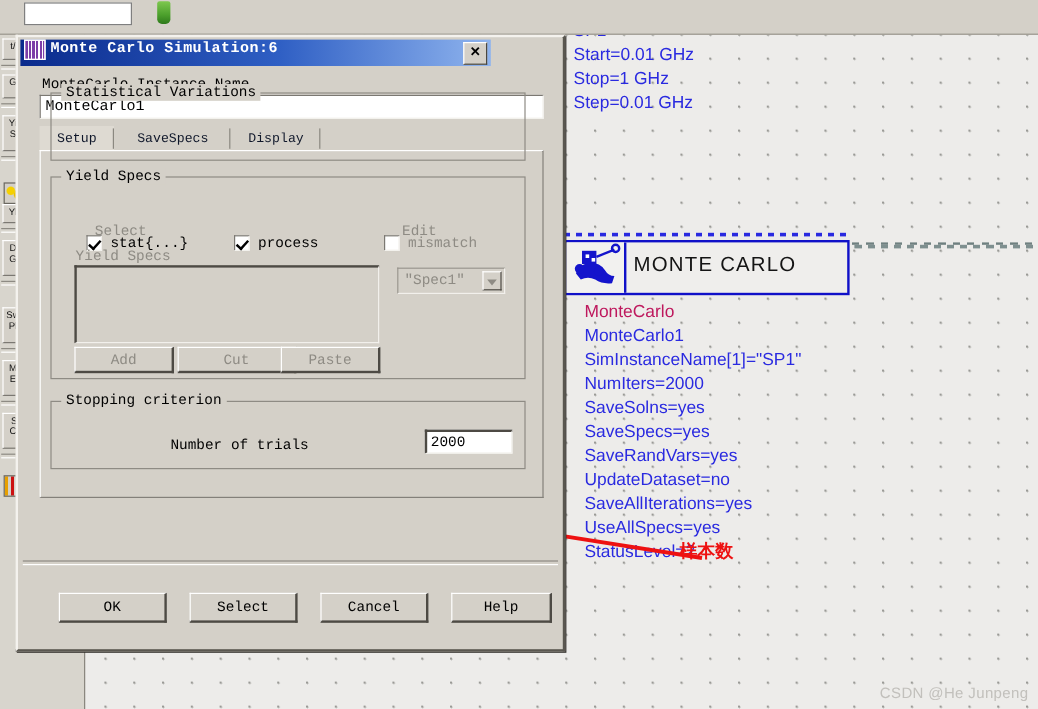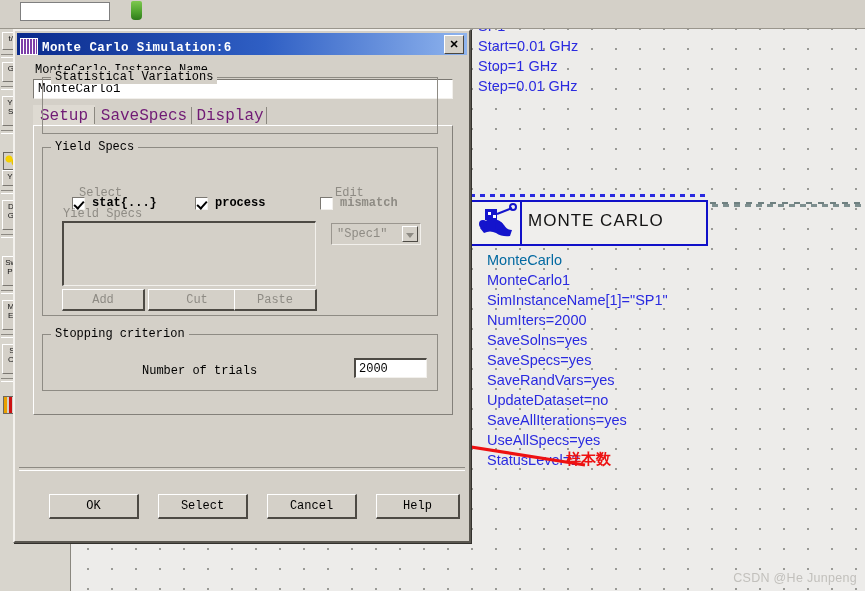--- a/index.html
+++ b/index.html
@@ -68,21 +68,21 @@
     border:1px solid #6b6860;
   }
 
   
   .sch{
     position:absolute;
     font-family:"Liberation Sans",sans-serif;
     font-size:14.5px;line-height:20px;
     color:#2a2ae0;white-space:nowrap;
   }
-  .sch .cyan{color:#0369a1;}
+  .sch .cyan{color:#be185d;}
 
   
   #mc-comp{
     position:absolute;left:470px;top:200px;width:238px;height:46px;
     background:#efeeec;
     border:2px solid #1010c8;
     box-sizing:border-box;
   }
   #mc-comp .mc-ico{
     position:absolute;left:0;top:0;width:48px;height:42px;
@@ -126,23 +126,23 @@
   
   #dialog{
     position:absolute;left:13px;top:29px;width:458px;height:514px;
     background:#d4d0c8;
     border-top:2px solid #f4f2ee;border-left:2px solid #f4f2ee;
     border-right:2px solid #5a5750;border-bottom:2px solid #5a5750;
     box-sizing:border-box;
     box-shadow:1px 1px 0 #33312d;
   }
   #titlebar{
-    position:absolute;left:2px;top:2px;width:450px;height:22px;
+    position:absolute;left:2px;top:2px;width:392px;height:22px;
     background:linear-gradient(to right,#0a2a8c 0%,#2f5fc4 55%,#8fb4ee 100%);
-    display:flex;align-items:flex-end;
+    display:flex;align-items:flex-start;
   }
   #titlebar .ticon{
     width:16px;height:15px;margin-left:3px;margin-right:4px;
     background:
       repeating-linear-gradient(to right,#7c3ea8 0 2px,#ffffff 2px 3px),
       #ffffff;
     border:1px solid #ffffff;
   }
   #titlebar .ttext{
     color:#ffffff;font-size:12.5px;font-weight:bold;
@@ -169,21 +169,21 @@
     border-top:1px solid #7b7872;border-left:1px solid #7b7872;
     border-right:1px solid #f2f0ec;border-bottom:1px solid #f2f0ec;
     box-sizing:border-box;
     font-size:12.5px;color:#000;padding:2px 0 0 4px;
   }
 
   
   #tabstrip{position:absolute;left:18px;top:74px;width:420px;height:21px;}
   .tab{
     position:absolute;top:0;height:21px;
-    font-size:16px;color:#701a75;
+    font-size:11px;color:#0f172a;
     display:flex;align-items:center;justify-content:center;
     cursor:pointer;box-sizing:border-box;
   }
   .tab .sep{
     position:absolute;right:0;top:2px;width:1px;height:17px;background:#8b8880;
   }
   #tab-setup{left:0;width:62px;background:#dedad2;}
   #tab-params{left:63px;width:96px;}
   #tab-display{left:160px;width:74px;}
   #tabpanel{
@@ -202,21 +202,21 @@
     box-sizing:border-box;
   }
   .grp .gtitle{
     position:absolute;left:8px;top:-8px;background:#d4d0c8;
     padding:0 4px;font-size:12px;color:#000;
   }
   #grp-stat{left:27px;top:46px;width:396px;height:57px;}
   #grp-yield{left:27px;top:116px;width:396px;height:169px;}
   #grp-stop{left:27px;top:303px;width:396px;height:57px;}
 
-  .cbrow{position:absolute;display:flex;align-items:flex-end;font-weight:bold;}
+  .cbrow{position:absolute;display:flex;align-items:flex-start;}
   .cb{
     width:13px;height:13px;background:#ffffff;
     border-top:1px solid #7b7872;border-left:1px solid #7b7872;
     border-right:1px solid #f2f0ec;border-bottom:1px solid #f2f0ec;
     box-sizing:border-box;position:relative;cursor:pointer;flex:none;
   }
   .cb.on::after{
     content:"";position:absolute;left:3px;top:1px;
     width:4px;height:8px;border:solid #000;border-width:0 2px 2px 0;
     transform:rotate(42deg);

